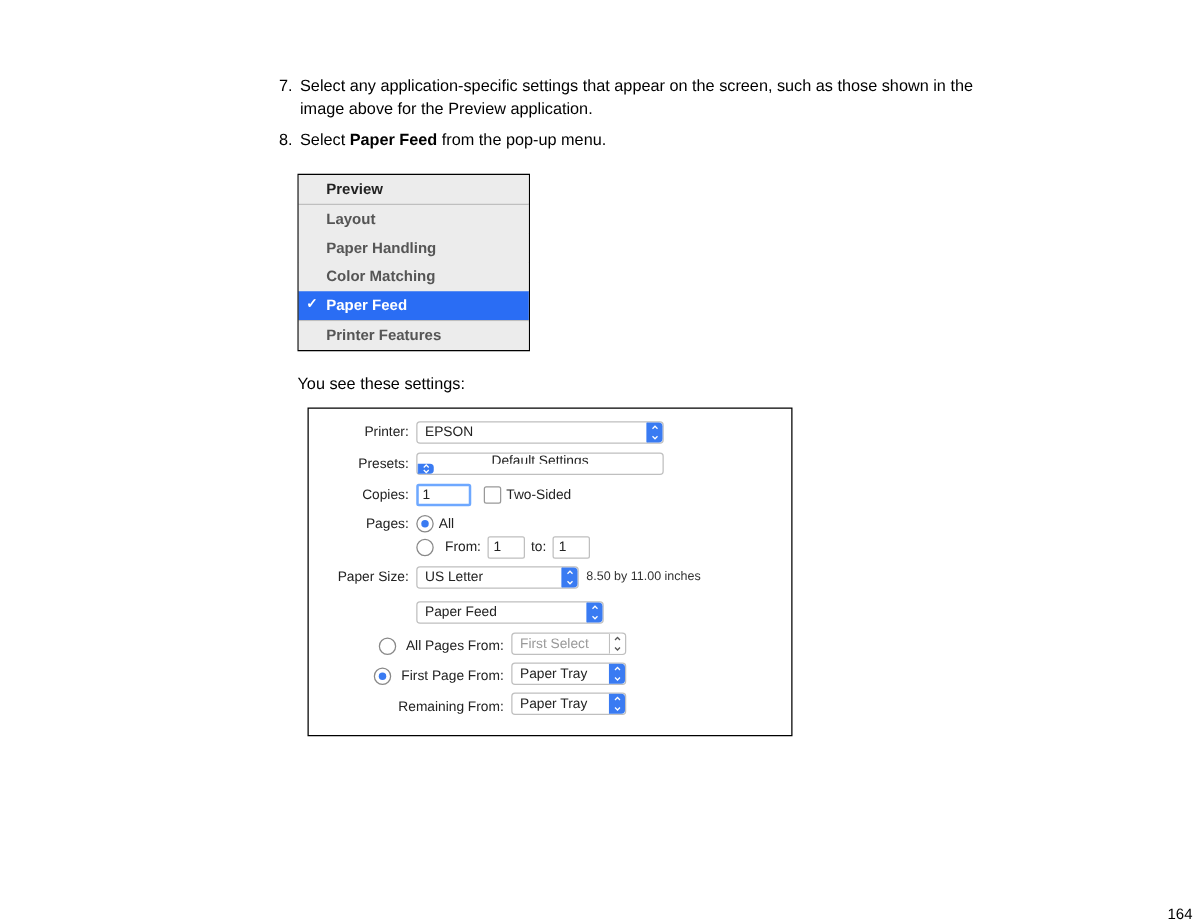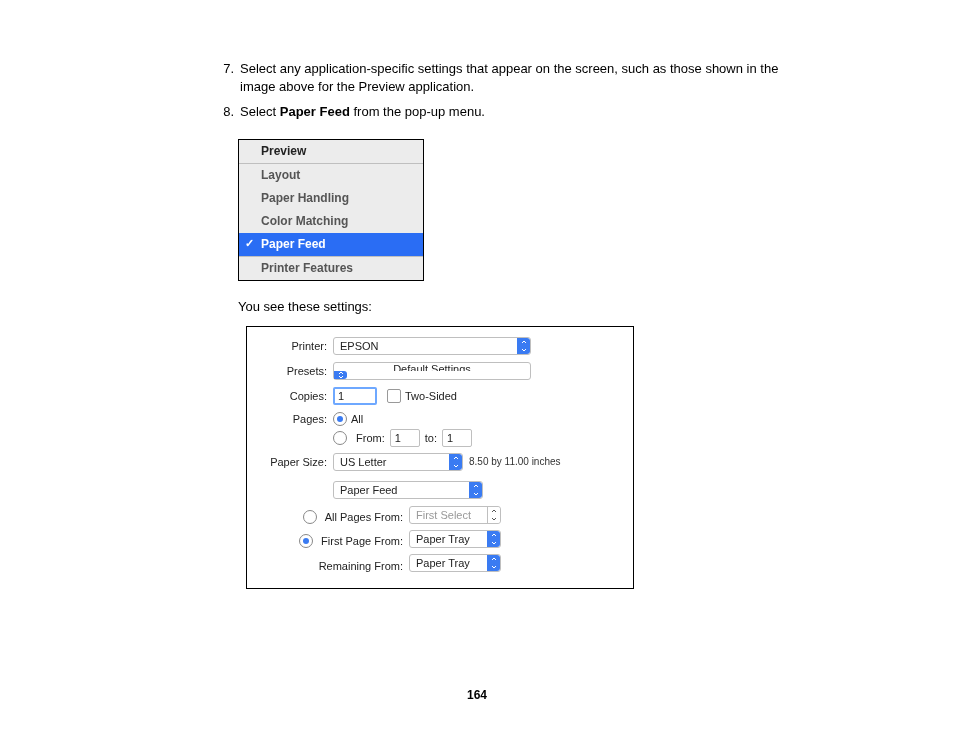--- a/index.html
+++ b/index.html
@@ -168,23 +168,23 @@
     margin-left: 6px;
   }
   .feed-group { margin-top: 6px; }
   .feed-row { display: flex; align-items: flex-end; margin: 6px 0 0 38px; }
   .feed-row .flabel { width: 110px; text-align: right; padding-right: 6px; display:flex; align-items:center; justify-content:flex-end; gap:4px; }
   .feed-row .select { width: 92px; }
   .dim { color: #999; }
   .pageno {
     position: absolute;
     left: 0; right: 0;
-    top: 688px;
-    text-align: center;
-    font-weight: bold;
+    top: 724px;
+    text-align: right;
+    font-weight: normal;
     font-size: 12px;
   }
 </style>
 </head>
 <body>
 
 <div class="page">
   <div class="content">
 
     <div style="display:flex; margin-bottom:8px; line-height:1.35;">

